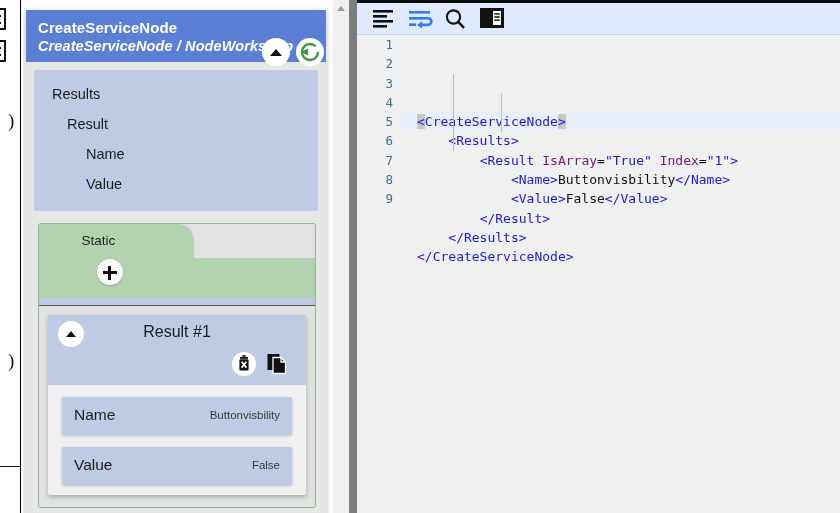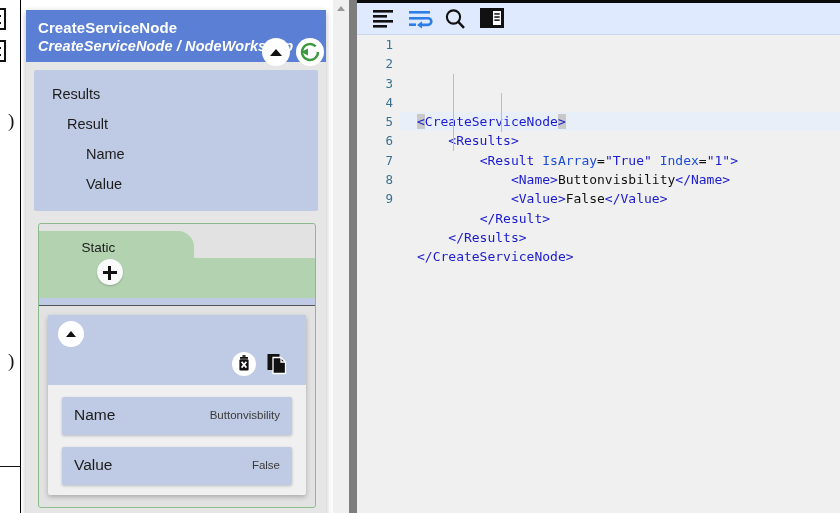--- a/index.html
+++ b/index.html
@@ -96,21 +96,20 @@
     overflow: hidden;
   }
   .tab-strip { position: relative; height: 34px; background: #e2e2e2; }
   .tab {
     position: absolute; top: 0; height: 34px; line-height: 34px;
     font-size: 13.5px; color: #1c1c1c; text-align: center;
   }
   .tab.static {
     left: 0; width: 155px; background: #b2d2b0;
     border-top-right-radius: 16px;
-    margin-top: 7px;
   }
   .tab.static .lbl { position: relative; left: -18px; }
   .tab.dynamic { left: 155px; width: 130px; background: #e2e2e2; }
   .plus-row { height: 40px; position: relative; background: #b2d2b0; }
   .plus-btn {
     position: absolute; left: 58px; top: 1px;
     width: 26px; height: 26px; border-radius: 50%; background: #fafafa;
     box-shadow: 0 1px 2px rgba(0,0,0,.2);
   }
   .plus-btn::before, .plus-btn::after {
@@ -198,21 +197,21 @@
     line-height: 19.3px; height: 19.3px;
   }
   .code {
     position: absolute; left: 43px; top: 0; right: 0; height: 100%;
     font-family: "DejaVu Sans Mono", monospace; font-size: 13px;
     line-height: 19.3px; white-space: pre; color: #111;
   }
   .code .row { height: 19.3px; padding-left: 17px; }
   .code .row.hl { background: #e9eff9; }
   .tg { color: #1a1ad0; }
-  .at { color: #1d4ed8; }
+  .at { color: #701a75; }
   .av { color: #1a1ad0; }
   .tx { color: #111111; }
   .mb { background: #c8c8c8; color: #1a1ad0; }
   .ind-guide {
     position: absolute; width: 1px; background: #bdbdbd;
   }
 </style>
 </head>
 <body>
 
@@ -263,20 +262,21 @@
         <div class="plus-row">
           <div class="plus-btn"></div>
         </div>
         <div class="sep-blue"></div>
         <div class="sep-line"></div>
 
         <div class="result-outer">
           <div class="result-card">
             <div class="result-head">
               <div class="rh-circle"></div>
+              <div class="title">Result #1</div>
               <div class="rh-del">
                 <svg width="24" height="24" viewBox="0 0 24 24">
                   <rect x="8" y="5" width="8" height="1.8" fill="#111"></rect>
                   <rect x="10.4" y="3.2" width="3.2" height="1.6" fill="#111"></rect>
                   <rect x="7.4" y="7.2" width="9.2" height="11.4" rx="1.4" fill="#111"></rect>
                   <path d="M9.6 9.8 L14.4 15.6 M14.4 9.8 L9.6 15.6" stroke="#fff" stroke-width="1.7"></path>
                 </svg>
               </div>
               <div class="rh-copy">
                 <svg width="26" height="26" viewBox="0 0 26 26">

